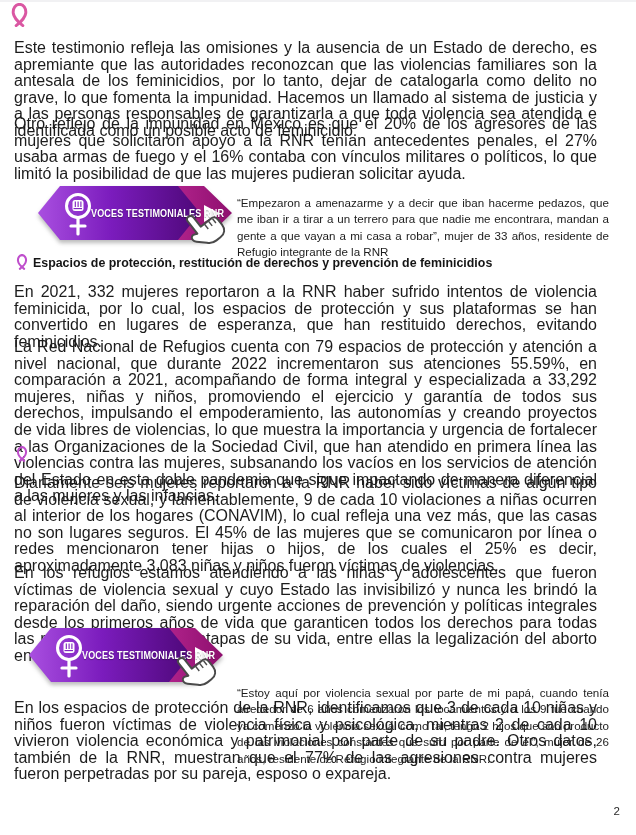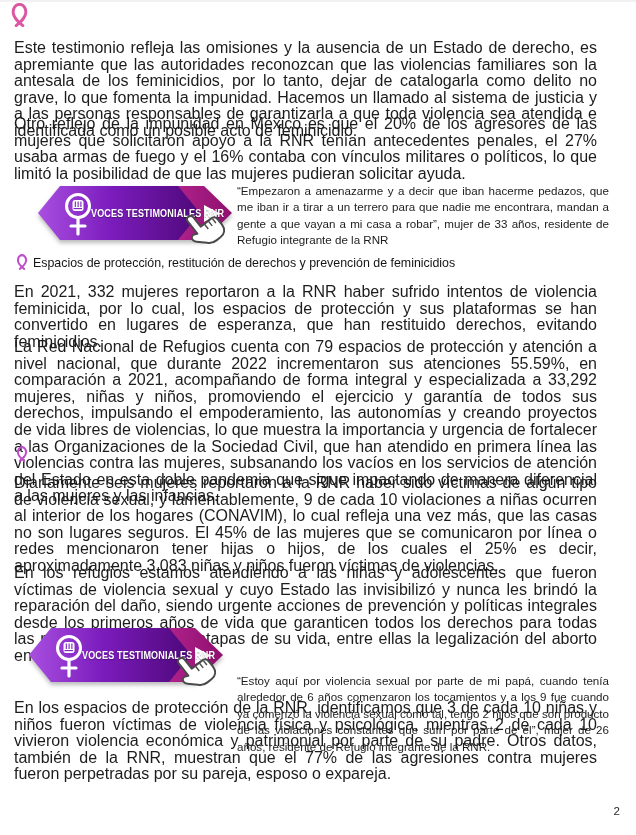--- a/index.html
+++ b/index.html
@@ -20,25 +20,26 @@
     font-size:16px;line-height:16.6px;
     text-align:justify;
     color:#1c1c1c;
   }
   .quote{
     position:absolute;
     left:237px;width:372px;
     font-size:11.6px;line-height:16.4px;
     text-align:justify;
     color:#1c1c1c;
+    margin-top:12px;
   }
   .heading{
     position:absolute;
     left:16px;width:600px;
-    font-size:12.4px;font-weight:normal;
+    font-size:12.4px;font-weight:bold;
     color:#151515;
     display:flex;align-items:center;gap:5px;
   }
   .heading .ribbon{flex:0 0 auto;margin-top:-2px;}
   .banner{
     position:absolute;
     width:206px;height:58px;
   }
   .banner svg.shape{position:absolute;left:0;top:0;filter:drop-shadow(0 3px 2px rgba(60,60,60,.35));}
   .banner .label{

